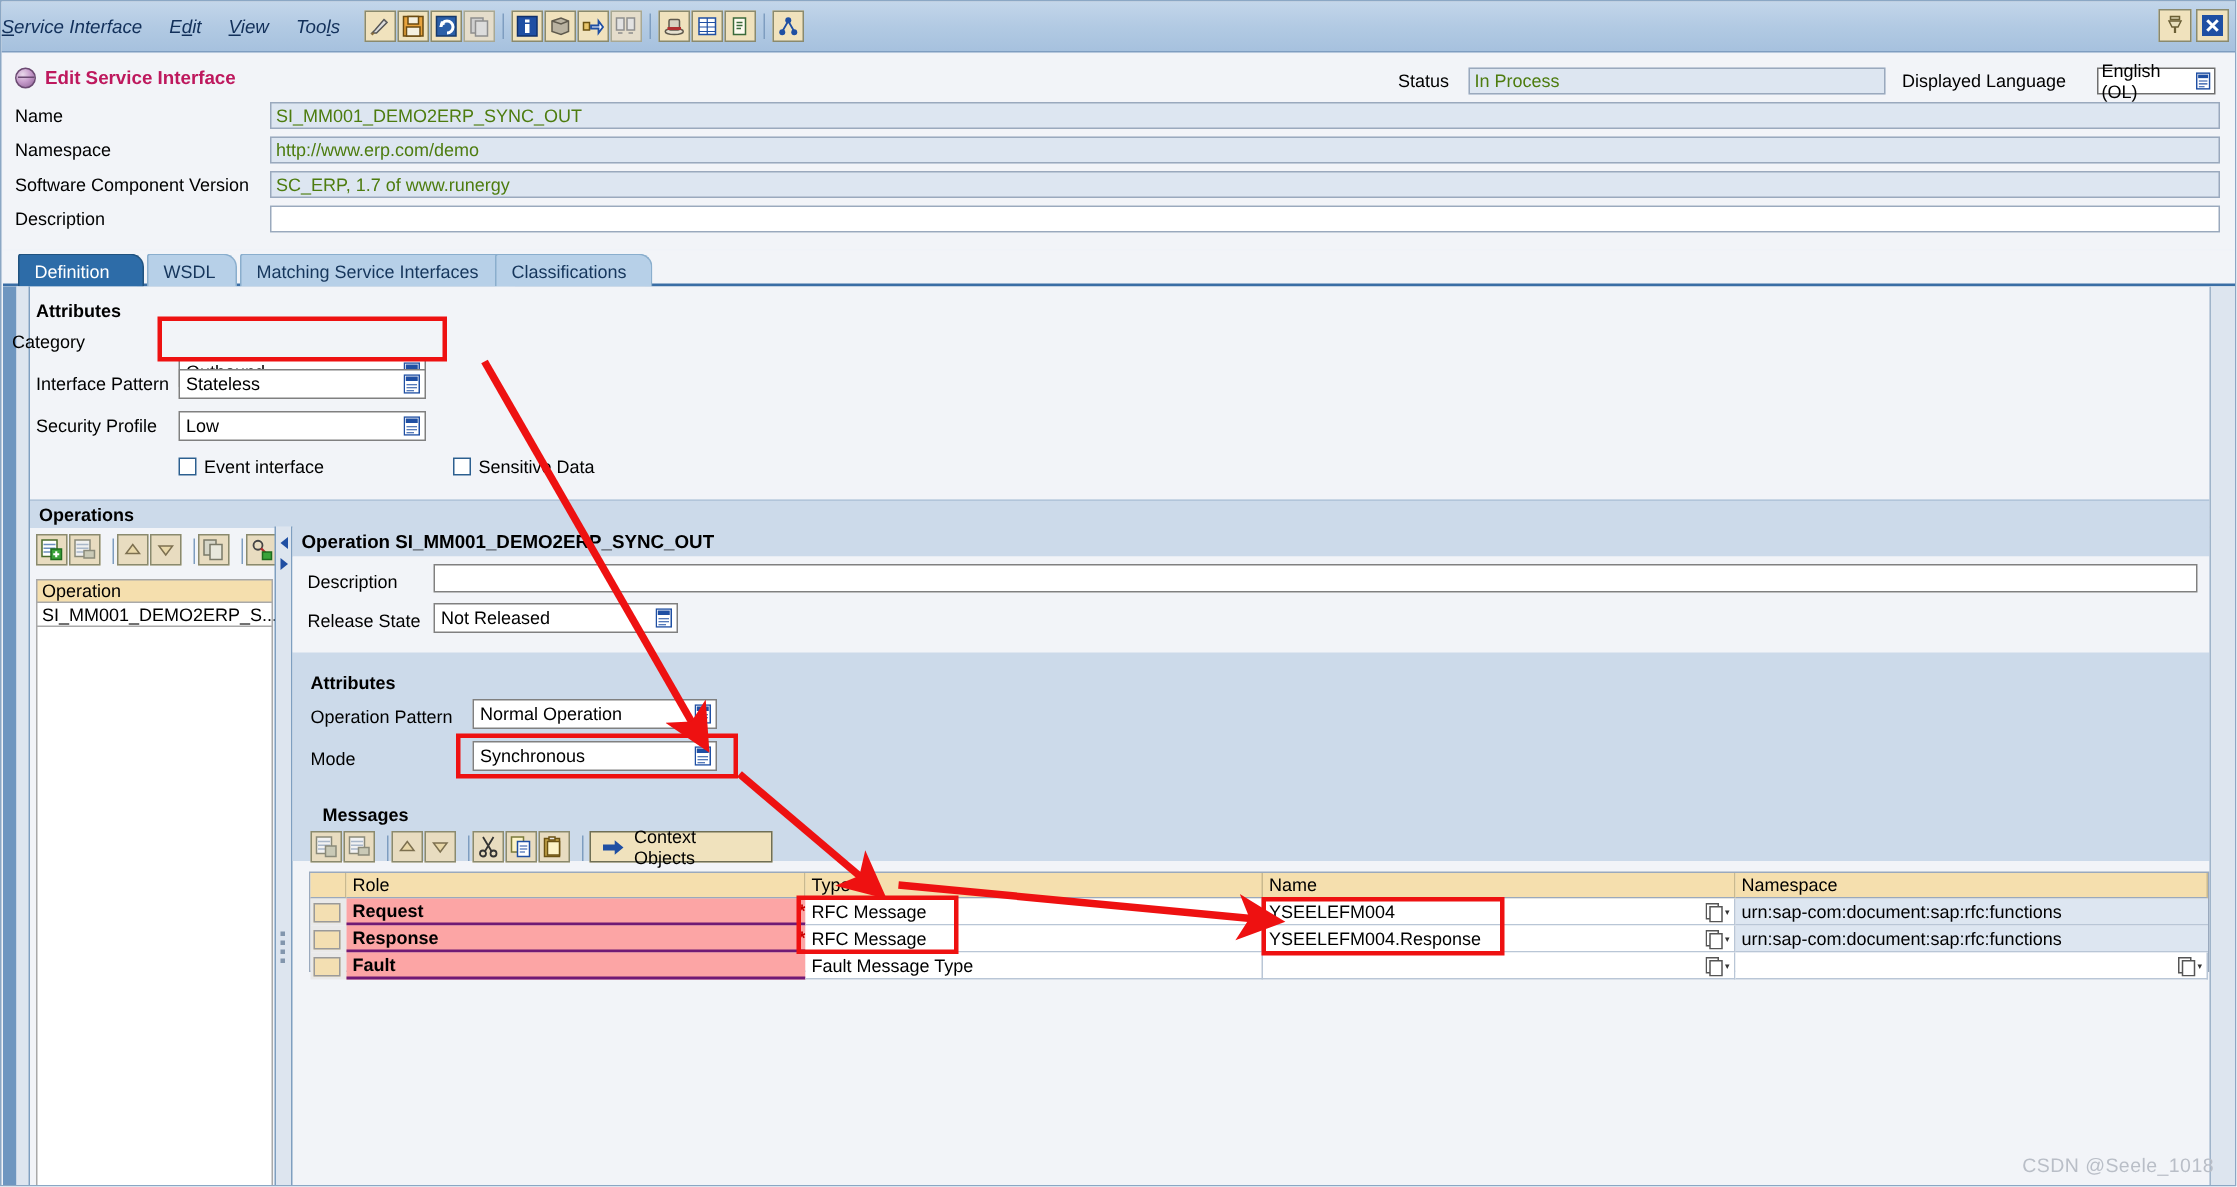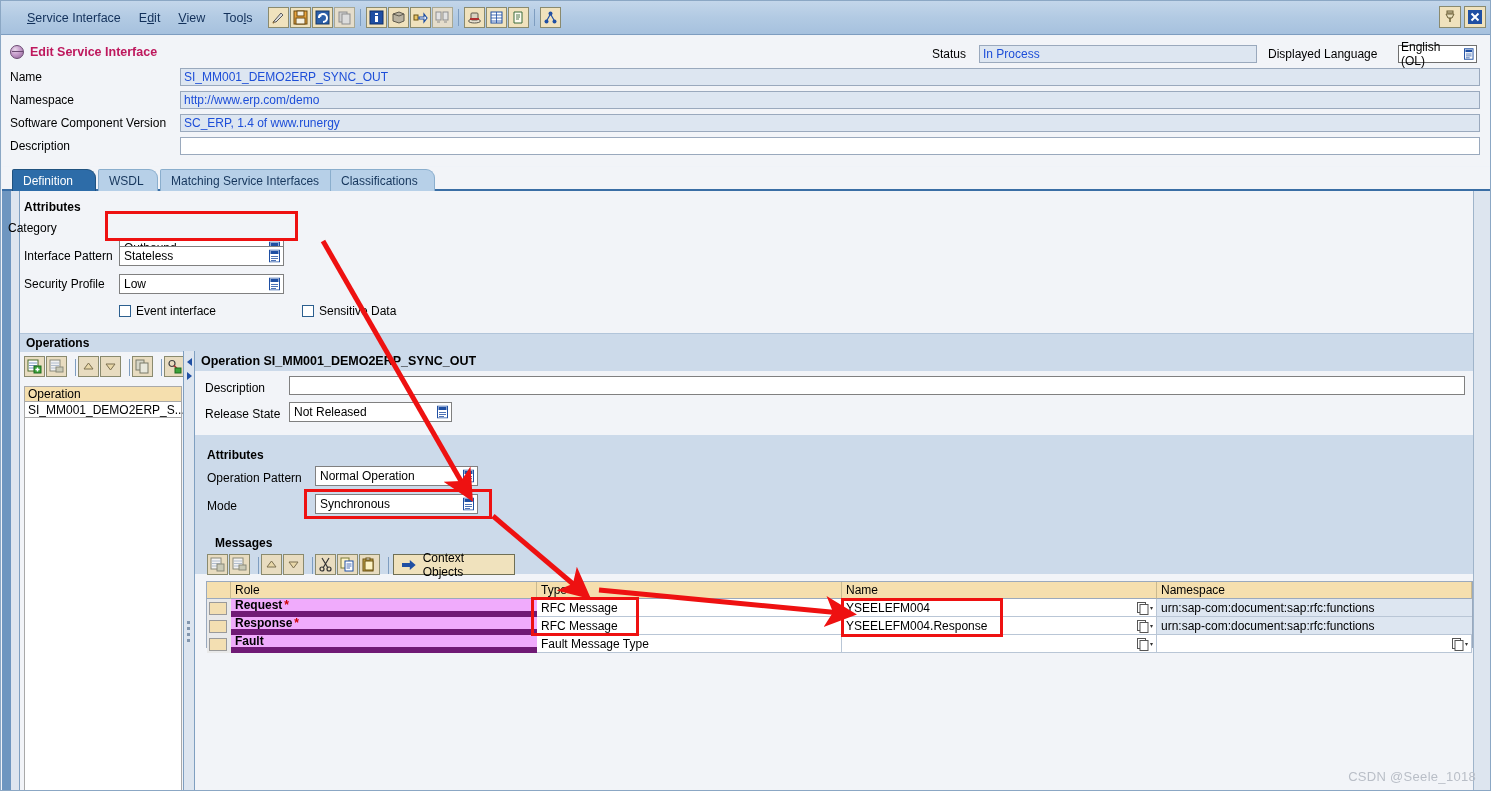--- a/index.html
+++ b/index.html
@@ -29,22 +29,22 @@
     width: 1491px; height: 34px;
     background: linear-gradient(to bottom, #c3d6ea 0%, #b2cae3 50%, #a6c1de 100%);
     border-bottom: 1px solid #7e9dc0;
     box-sizing: border-box;
     display: flex;
     align-items: center;
   }
   .menu-items {
     display: flex;
     align-items: center;
-    margin-left: 26px;
     gap: 18px;
+    font-style: italic;
   }
   .menu-item {
     font-size: 12.5px;
     color: #12305a;
     cursor: default;
     white-space: nowrap;
   }
   .menu-item .u { text-decoration: underline; }
   .tb-group {
     display: flex;
@@ -120,21 +120,21 @@
     line-height: 19px;
   }
   .finput {
     position: absolute;
     height: 18px;
     box-sizing: border-box;
     border: 1px solid #9aa9bd;
     background: #dde6f1;
     font-family: "Liberation Sans", sans-serif;
     font-size: 12px;
-    color: #1d4ed8;
+    color: #4d7c0f;
     padding: 0 3px;
     line-height: 16px;
     display: flex; align-items: center;
   }
   .finput.white { background: #ffffff; }
   .status-label {
     position: absolute;
     font-size: 12px;
     line-height: 19px;
   }
@@ -357,24 +357,25 @@
   }
   .mt-rowhead {
     background: #e9e9e9;
   }
   .mt-selbox {
     background: #f3dfb2;
     border: 1px solid #9a9a9a;
     box-sizing: border-box;
   }
   .mt-rolecell {
-    background: #f0abfc;
-    border-bottom: 6px solid #701a75;
+    background: #fca5a5;
+    border-bottom: 2px solid #701a75;
     font-weight: bold;
     color: #000;
+    justify-content: space-between;
   }
   .mt-inputcell {
     background: #ffffff;
     border-right: 1px solid #b9c6d6;
     border-bottom: 1px solid #b9c6d6;
     color: #000;
   }
   .mt-nscell {
     background: #dde6f1;
     border-bottom: 1px solid #b9c6d6;
@@ -545,21 +546,21 @@
       <span>Edit Service Interface</span>
     </div>
 
     <div class="flabel" style="top:32px;">Name</div>
     <div class="finput" style="left:178px; top:32px; width:1300px;">SI_MM001_DEMO2ERP_SYNC_OUT</div>
 
     <div class="flabel" style="top:55px;">Namespace</div>
     <div class="finput" style="left:178px; top:55px; width:1300px;">http://www.erp.com/demo</div>
 
     <div class="flabel" style="top:78px;">Software Component Version</div>
-    <div class="finput" style="left:178px; top:78px; width:1300px;">SC_ERP, 1.4 of www.runergy</div>
+    <div class="finput" style="left:178px; top:78px; width:1300px;">SC_ERP, 1.7 of www.runergy</div>
 
     <div class="flabel" style="top:101px;">Description</div>
     <div class="finput white" style="left:178px; top:101px; width:1300px;"></div>
 
     <div class="status-label" style="left:930px; top:9px;">Status</div>
     <div class="finput" style="left:977px; top:9px; width:278px;">In Process</div>
     <div class="status-label" style="left:1266px; top:9px;">Displayed Language</div>
     <div class="lang-box" style="left:1396px; top:9px; width:79px;">
       <span>English (OL)</span>
       <svg width="10" height="12" viewBox="0 0 10 12">

